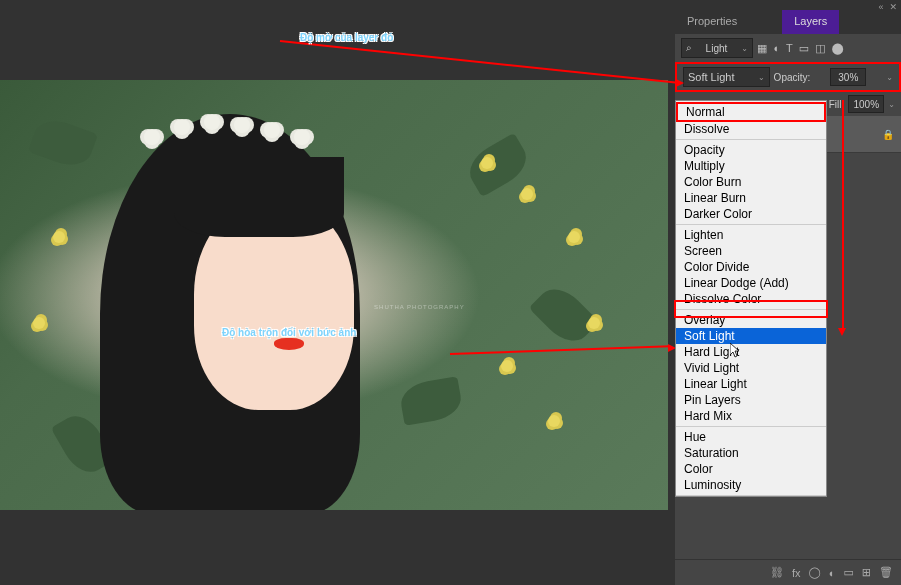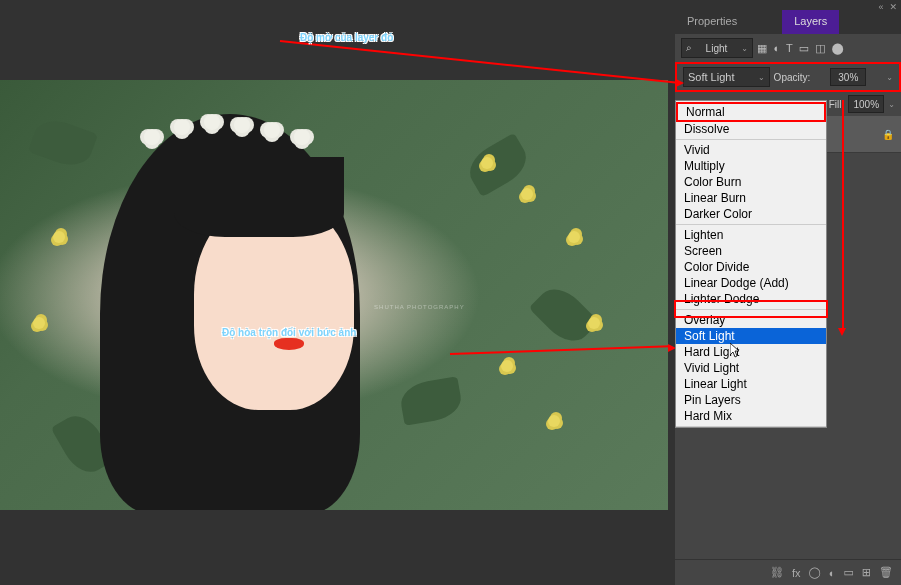--- a/index.html
+++ b/index.html
@@ -159,42 +159,48 @@
 </div>
 
 <div class="dropdown" id="blend-dropdown" style="position: absolute;">
     <div class="dd-group">
       <div style="border: 2px solid rgb(255, 0, 0); margin: -1px 0px;">
         <div class="dd-item">Normal</div>
       </div>
       <div class="dd-item">Dissolve</div>
     </div>
     <div class="dd-group">
-      <div class="dd-item">Vivid</div>
+      <div class="dd-item">Opacity</div>
       <div class="dd-item">Multiply</div>
       <div class="dd-item">Color Burn</div>
       <div class="dd-item">Linear Burn</div>
       <div class="dd-item">Darker Color</div>
     </div>
     <div class="dd-group">
       <div class="dd-item">Lighten</div>
       <div class="dd-item">Screen</div>
       <div class="dd-item">Color Divide</div>
       <div class="dd-item">Linear Dodge (Add)</div>
-      <div class="dd-item">Lighter Dodge</div>
+      <div class="dd-item">Dissolve Color</div>
     </div>
     <div class="dd-group">
       <div class="dd-item">Overlay</div>
       <div class="dd-item sel">Soft Light</div>
       <div class="dd-item">Hard Light</div>
       <div class="dd-item">Vivid Light</div>
       <div class="dd-item">Linear Light</div>
       <div class="dd-item">Pin Layers</div>
       <div class="dd-item">Hard Mix</div>
     </div>
+    <div class="dd-group">
+      <div class="dd-item">Hue</div>
+      <div class="dd-item">Saturation</div>
+      <div class="dd-item">Color</div>
+      <div class="dd-item">Luminosity</div>
+    </div>
     <div style="position: absolute; left: -2px; top: 199px; width: 154px; height: 18px; border: 2px solid rgb(255, 0, 0); pointer-events: none;"></div>
   </div>
 
 <div class="annotation" style="left:300px;top:32px">Độ mờ của layer đó</div>
 <div class="arrow-line" style="left:280px;top:40px;width:400px;transform:rotate(6deg)"></div>
 <div class="arrow-head" style="left:676px;top:79px"></div>
 
 <div class="annotation" style="left:222px;top:327px">Độ hòa trộn đối với bức ảnh</div>
 <div class="arrow-line" style="left:450px;top:353px;width:220px;transform:rotate(-2deg)"></div>
 <div class="arrow-head" style="left:668px;top:344px"></div>

